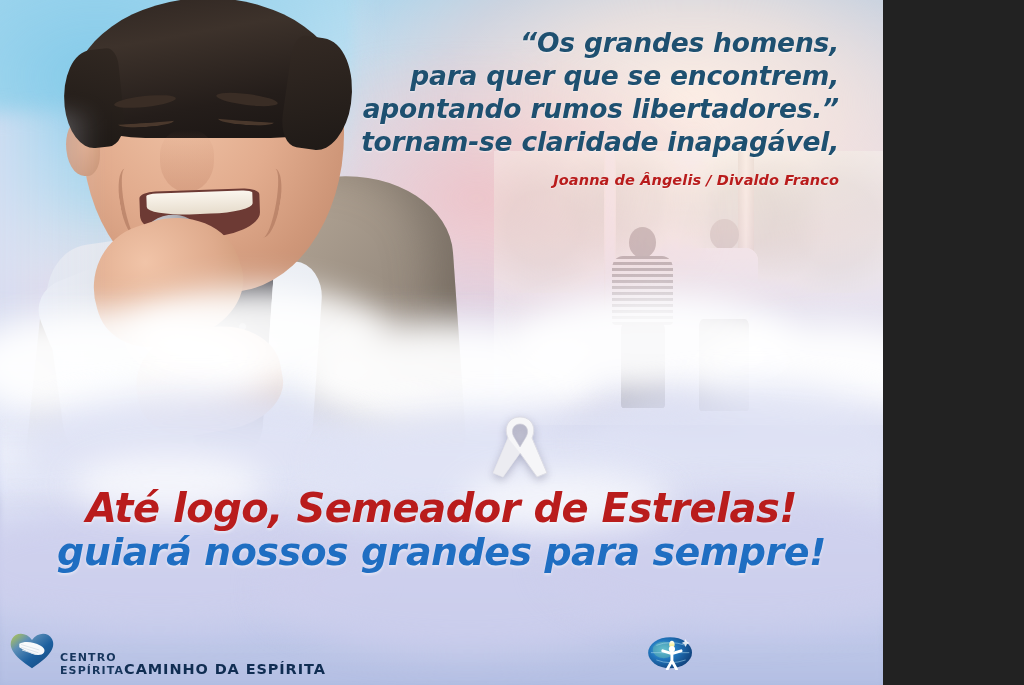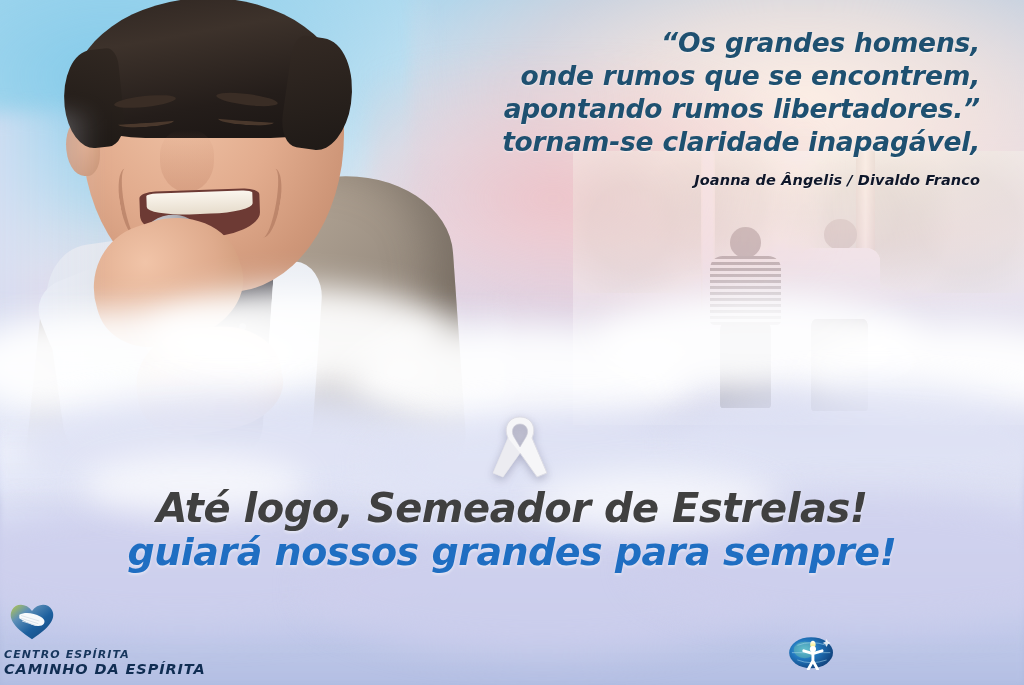--- a/index.html
+++ b/index.html
@@ -1,21 +1,21 @@
 <!DOCTYPE html>
 <html lang="pt-BR"><head>
 <meta charset="utf-8">
 <title>Tributo</title>
 <style>
   * { margin:0; padding:0; box-sizing:border-box; }
   html,body { background:#222; }
 
   .stage{
     position:relative;
-    width:1024px; height:685px;
+    width:883px; height:685px;
     overflow:hidden;
     font-family:"DejaVu Sans", sans-serif;
     background:#cfd9ef;
     padding-left:36px;
   }
 
   
   .sky{
     position:absolute; inset:0;
     background:
@@ -327,21 +327,21 @@
     font-size:26.5px;
     line-height:33px;
     letter-spacing:-.2px;
     text-shadow:0 1px 2px rgba(255,255,255,.55);
   }
   .quote .ln{ display:block; white-space:nowrap; }
   .attrib{
     position:absolute; right:44px; top:172px;
     width:560px;
     text-align:right;
-    color:#0f172a;
+    color:#b91c1c;
     font-style:italic;
     font-weight:bold;
     font-size:14.5px;
     letter-spacing:.1px;
     text-shadow:0 1px 1px rgba(255,255,255,.5);
   }
 
   
   .ribbon{
     position:absolute; left:487px; top:411px;
@@ -352,38 +352,38 @@
   
   .headline{
     position:absolute; left:0; right:0; top:486px;
     text-align:center;
     font-style:italic;
     font-weight:bold;
     letter-spacing:-.5px;
   }
   .headline .h1{
     display:block; font-size:40px; line-height:44px;
-    color:#404040;
+    color:#b91c1c;
     text-shadow:0 2px 3px rgba(255,255,255,.45);
   }
   .headline .h2{
     display:block; font-size:37px; line-height:42px;
     color:#19459f;
     text-shadow:0 2px 3px rgba(255,255,255,.45);
   }
   .headline .h3{
     display:block; font-size:38px; line-height:44px;
     color:#1f6ec2;
     text-shadow:0 2px 3px rgba(255,255,255,.45);
   }
 
   
   .logo{
     position:absolute; bottom:8px;
-    display:flex; flex-direction:column; align-items:flex-start;font-style:italic;
+    display:flex; flex-direction:row; align-items:flex-end;
   }
   .logo.left{ left:4px; width:220px; }
   .logo.right{ right:8px; width:230px; }
   .logo .mark{ margin-bottom:3px; }
   .logo .l1{
     color:#17365d; font-weight:bold; font-size:11px;
     letter-spacing:1.1px; line-height:13px;
   }
   .logo .l2{
     color:#102d52; font-weight:bold; font-size:14.5px;
@@ -463,21 +463,21 @@
     <div class="cl l" style="left:66%;  top:22%; width:38%; height:30%;"></div>
     <div class="cl v" style="left:-6%;  top:52%; width:48%; height:34%;"></div>
     <div class="cl v" style="left:30%;  top:58%; width:46%; height:34%;"></div>
     <div class="cl v" style="left:62%;  top:50%; width:46%; height:36%;"></div>
     <div class="cl w" style="left:8%;   top:40%; width:22%; height:16%; opacity:.75;"></div>
     <div class="cl w" style="left:52%;  top:44%; width:24%; height:16%; opacity:.7;"></div>
   </div>
 
   <div class="quote">
     <span class="ln">“Os grandes homens,</span>
-    <span class="ln">onde rumos que se encontrem,</span>
+    <span class="ln">para quer que se encontrem,</span>
     <span class="ln">apontando rumos libertadores.”</span>
     <span class="ln">tornam-se claridade inapagável,</span>
   </div>
   <div class="attrib">Joanna de Ângelis / Divaldo Franco</div>
 
   <div class="ribbon">
     <svg viewBox="0 0 66 72" width="66" height="72" aria-hidden="true">
       <path d="M33 6
                C22 6 16 16 21 27
                L6 62 L16 66 L33 42 L50 66 L60 62 L45 27

